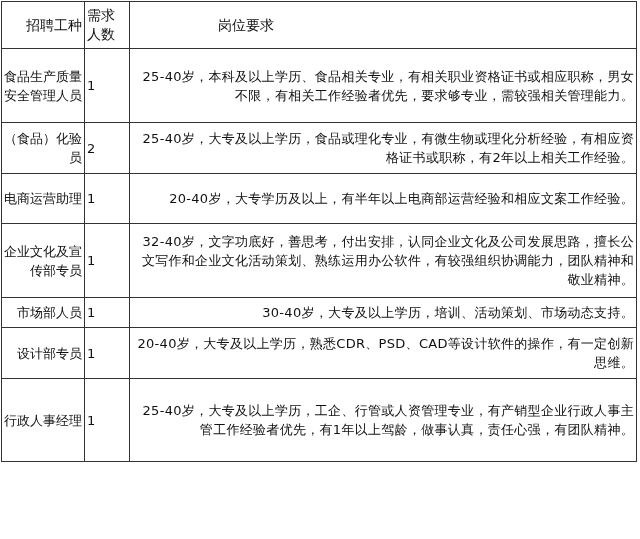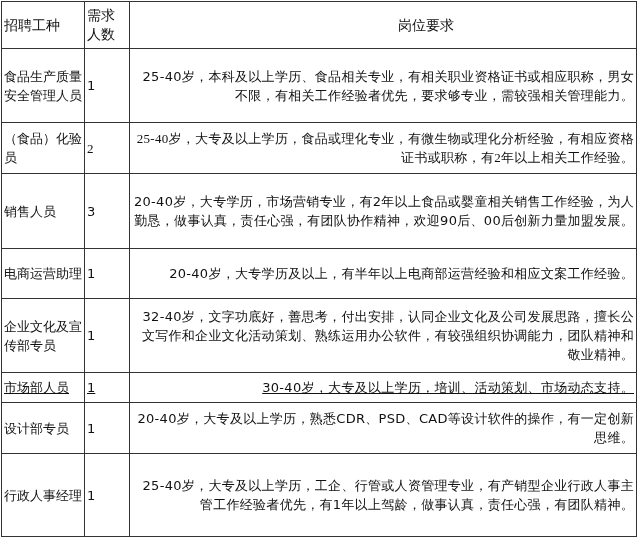--- a/index.html
+++ b/index.html
@@ -1,60 +1,55 @@
 <!DOCTYPE html>
 <html><head>
 <meta charset="utf-8">
 <style>
   html, body { margin:0; padding:0; background:#ffffff; }
   body { width:640px; height:539px; overflow:hidden; font-family:"DejaVu Sans", sans-serif; color:#111; }
   table { border-collapse:collapse; position:absolute; left:1px; top:1px; width:636px; table-layout:fixed; }
   td, th { border:1.5px solid #333; font-weight:normal; font-size:13px; line-height:19px; padding:0 2px; }
   th { font-size:14px; }
-  .c1 { width:78px; text-align:left; }
+  .c1 { width:78px; text-align:right; }
   .c2 { width:40px; text-align:left; }
   .c3 { text-align:right; padding-left:3px; letter-spacing:0.3px; }
-  .hc3 { text-align:center; padding-left:88px; }
+  .hc3 { text-align:left; padding-left:88px; }
 </style>
 </head>
 <body>
 
 <table>
   <tbody>
       <tr style="height:47px;">
     <th class="c1">招聘工种</th>
     <th class="c2">需求人数</th>
     <th class="hc3">岗位要求</th>
   </tr>
   <tr style="height:74px;margin-top:36px;">
     <td class="c1">食品生产质量安全管理人员</td>
     <td class="c2">1</td>
     <td class="c3">25-40岁，本科及以上学历、食品相关专业，有相关职业资格证书或相应职称，男女不限，有相关工作经验者优先，要求够专业，需较强相关管理能力。</td>
   </tr>
-  <tr style="height:51px;font-family:Liberation Serif, serif;">
+  <tr style="height:51px;">
     <td class="c1">（食品）化验员</td>
     <td class="c2">2</td>
     <td class="c3">25-40岁，大专及以上学历，食品或理化专业，有微生物或理化分析经验，有相应资格证书或职称，有2年以上相关工作经验。</td>
-  </tr>
-  <tr style="height:75px;">
-    <td class="c1">销售人员</td>
-    <td class="c2">3</td>
-    <td class="c3">20-40岁，大专学历，市场营销专业，有2年以上食品或婴童相关销售工作经验，为人勤恳，做事认真，责任心强，有团队协作精神，欢迎90后、00后创新力量加盟发展。</td>
   </tr>
   <tr style="height:50px;">
     <td class="c1">电商运营助理</td>
     <td class="c2">1</td>
     <td class="c3">20-40岁，大专学历及以上，有半年以上电商部运营经验和相应文案工作经验。</td>
   </tr>
   <tr style="height:74px;margin-left:37px;">
     <td class="c1">企业文化及宣传部专员</td>
     <td class="c2">1</td>
     <td class="c3">32-40岁，文字功底好，善思考，付出安排，认同企业文化及公司发展思路，擅长公文写作和企业文化活动策划、熟练运用办公软件，有较强组织协调能力，团队精神和敬业精神。</td>
   </tr>
-  <tr style="height:30px;text-decoration:underline;">
+  <tr style="height:30px;">
     <td class="c1">市场部人员</td>
     <td class="c2">1</td>
     <td class="c3">30-40岁，大专及以上学历，培训、活动策划、市场动态支持。</td>
   </tr>
   <tr style="height:51px;">
     <td class="c1">设计部专员</td>
     <td class="c2">1</td>
     <td class="c3">20-40岁，大专及以上学历，熟悉CDR、PSD、CAD等设计软件的操作，有一定创新思维。</td>
   </tr>
   <tr style="height:83px;">

